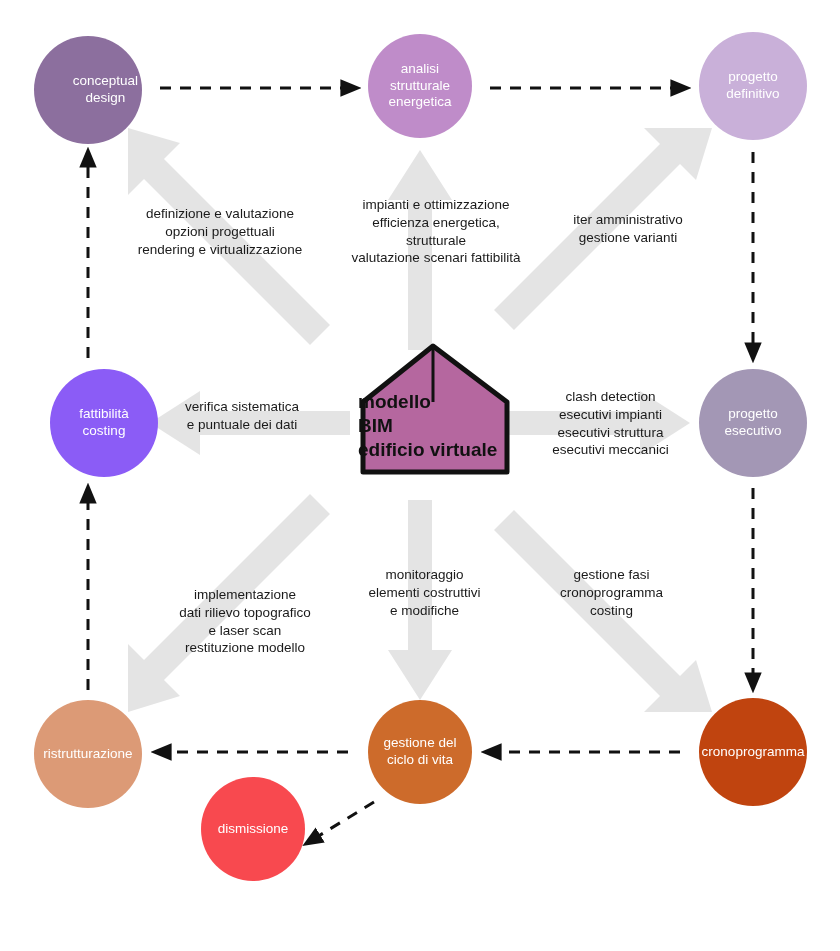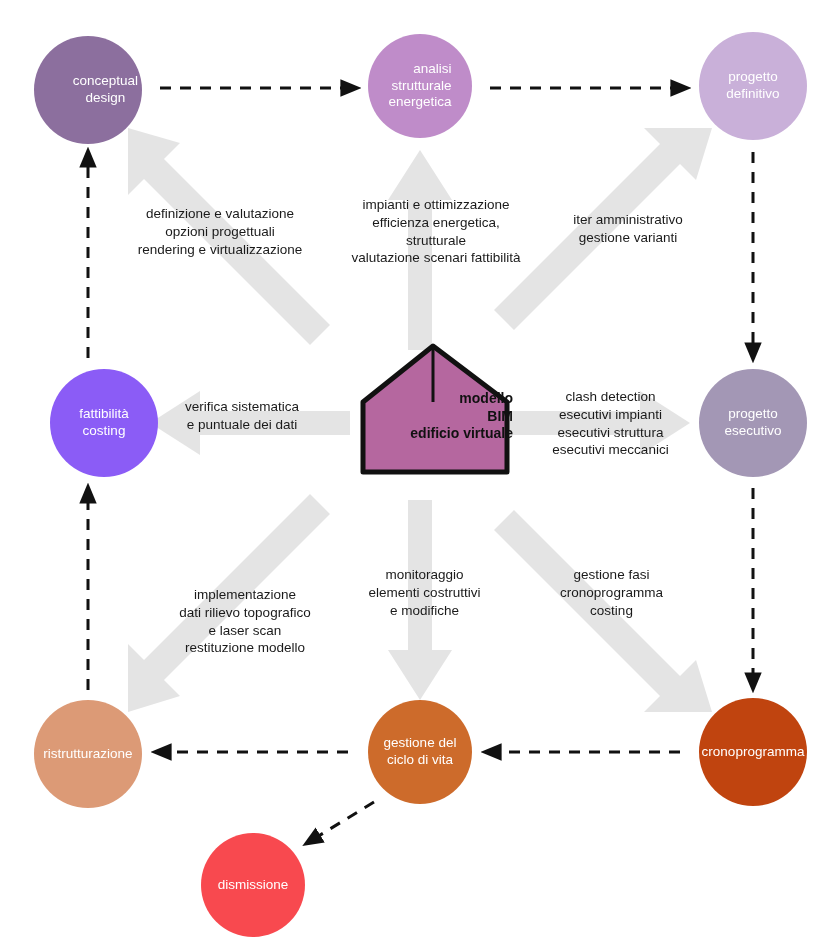--- a/index.html
+++ b/index.html
@@ -48,22 +48,22 @@
   .label {
     position: absolute;
     text-align: center;
     font-size: 13.5px;
     line-height: 1.32;
     color: #1a1a1a;
     white-space: pre-line;
   }
   .center-label {
     position: absolute;
-    text-align: right;
-    font-size: 14px;
+    text-align: left;
+    font-size: 19px;
     line-height: 1.25;
     color: #111111;
     font-weight: bold;
     white-space: pre-line;
   }
 </style>
 </head>
 <body>
 
 <div id="canvas">
@@ -125,21 +125,21 @@
   <div class="center-label" id="center-label" style="left:358px; top:390px; width:155px;">modello
 BIM
 edificio virtuale</div>
 
   <div id="nodes-layer">
       <div class="node" style="left: 34px; top: 36px; width: 108px; height: 108px; background: rgb(140, 111, 158); justify-content: flex-end;">
         <span style="white-space: pre-line;">conceptual
 design</span>
       </div>
       <div class="node" style="left: 368px; top: 34px; width: 104px; height: 104px; background: rgb(191, 140, 201);">
-        <span style="white-space: pre-line; text-align: right;">analisi
+        <span style="white-space: pre-line;">analisi
 strutturale
 energetica</span>
       </div>
       <div class="node" style="left: 699px; top: 32px; width: 108px; height: 108px; background: rgb(201, 176, 217);">
         <span style="white-space: pre-line;">progetto
 definitivo</span>
       </div>
       <div class="node" style="left: 50px; top: 369px; width: 108px; height: 108px; background: #8b5cf6;">
         <span style="white-space: pre-line;">fattibilità
 costing</span>
@@ -151,21 +151,21 @@
       <div class="node" style="left: 34px; top: 700px; width: 108px; height: 108px; background: rgb(220, 154, 118); justify-content: center;">
         <span style="white-space: pre-line;">ristrutturazione</span>
       </div>
       <div class="node" style="left: 368px; top: 700px; width: 104px; height: 104px; background: rgb(205, 107, 43);">
         <span style="white-space: pre-line;">gestione del
 ciclo di vita</span>
       </div>
       <div class="node" style="left: 699px; top: 698px; width: 108px; height: 108px; background: rgb(192, 68, 15);">
         <span style="white-space: pre-line;">cronoprogramma</span>
       </div>
-      <div class="node" style="left: 201px; top: 833px; width: 104px; height: 104px; background: rgb(248, 73, 79);">
+      <div class="node" style="left: 201px; top: 777px; width: 104px; height: 104px; background: rgb(248, 73, 79);">
         <span style="white-space: pre-line;">dismissione</span>
       </div>
     </div>
   <div id="labels-layer">
       <div class="label" style="left: 119px; top: 205px; width: 202px;">definizione e valutazione
 opzioni progettuali
 rendering e virtualizzazione</div>
       <div class="label" style="left: 330px; top: 196px; width: 212px;">impianti e ottimizzazione
 efficienza energetica,
 strutturale

